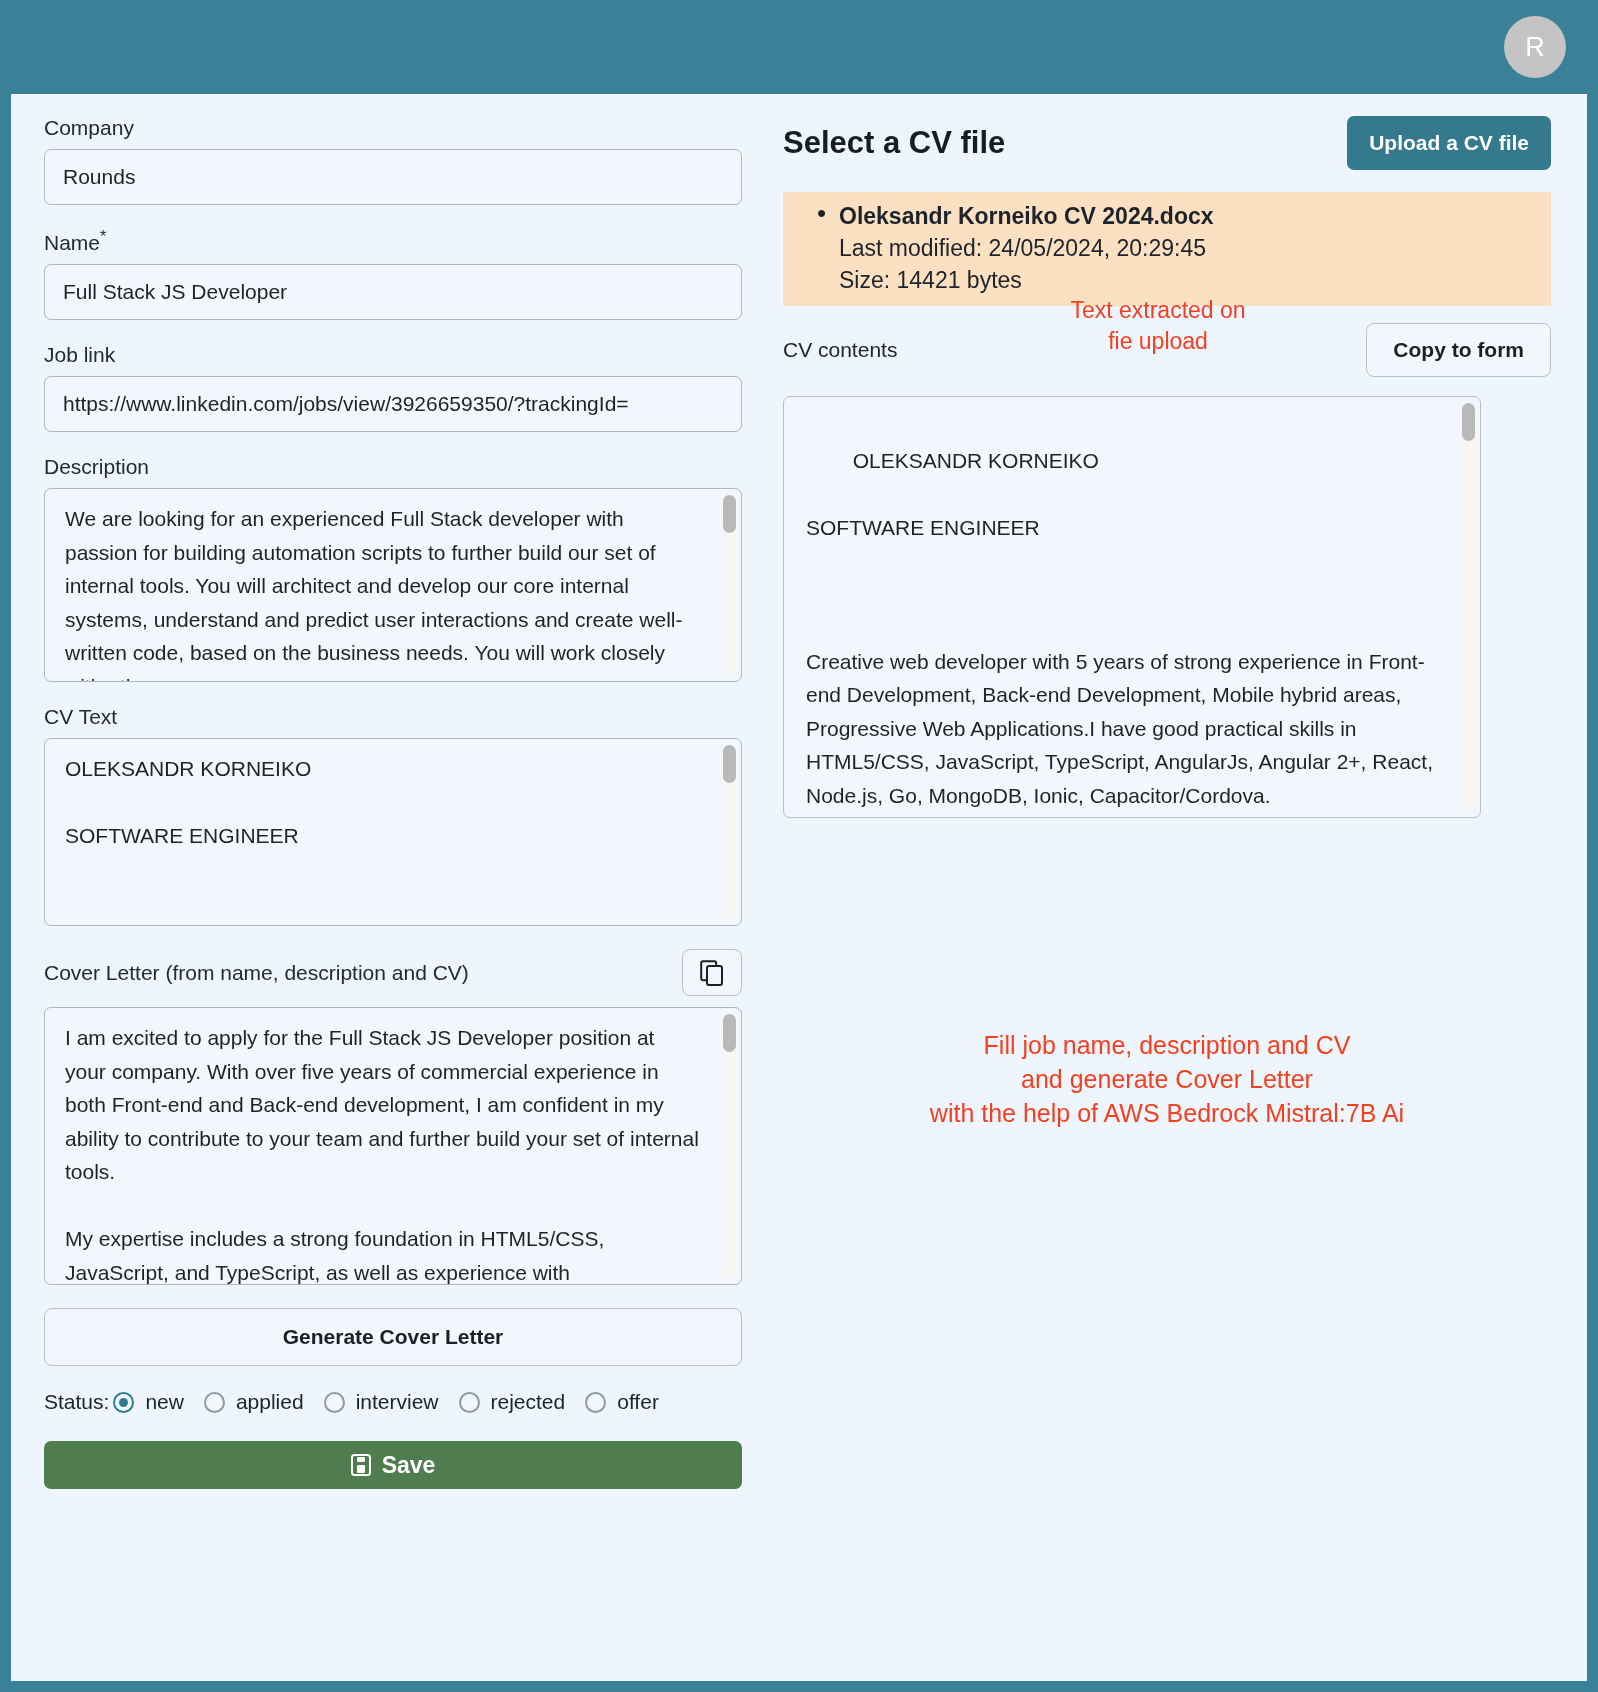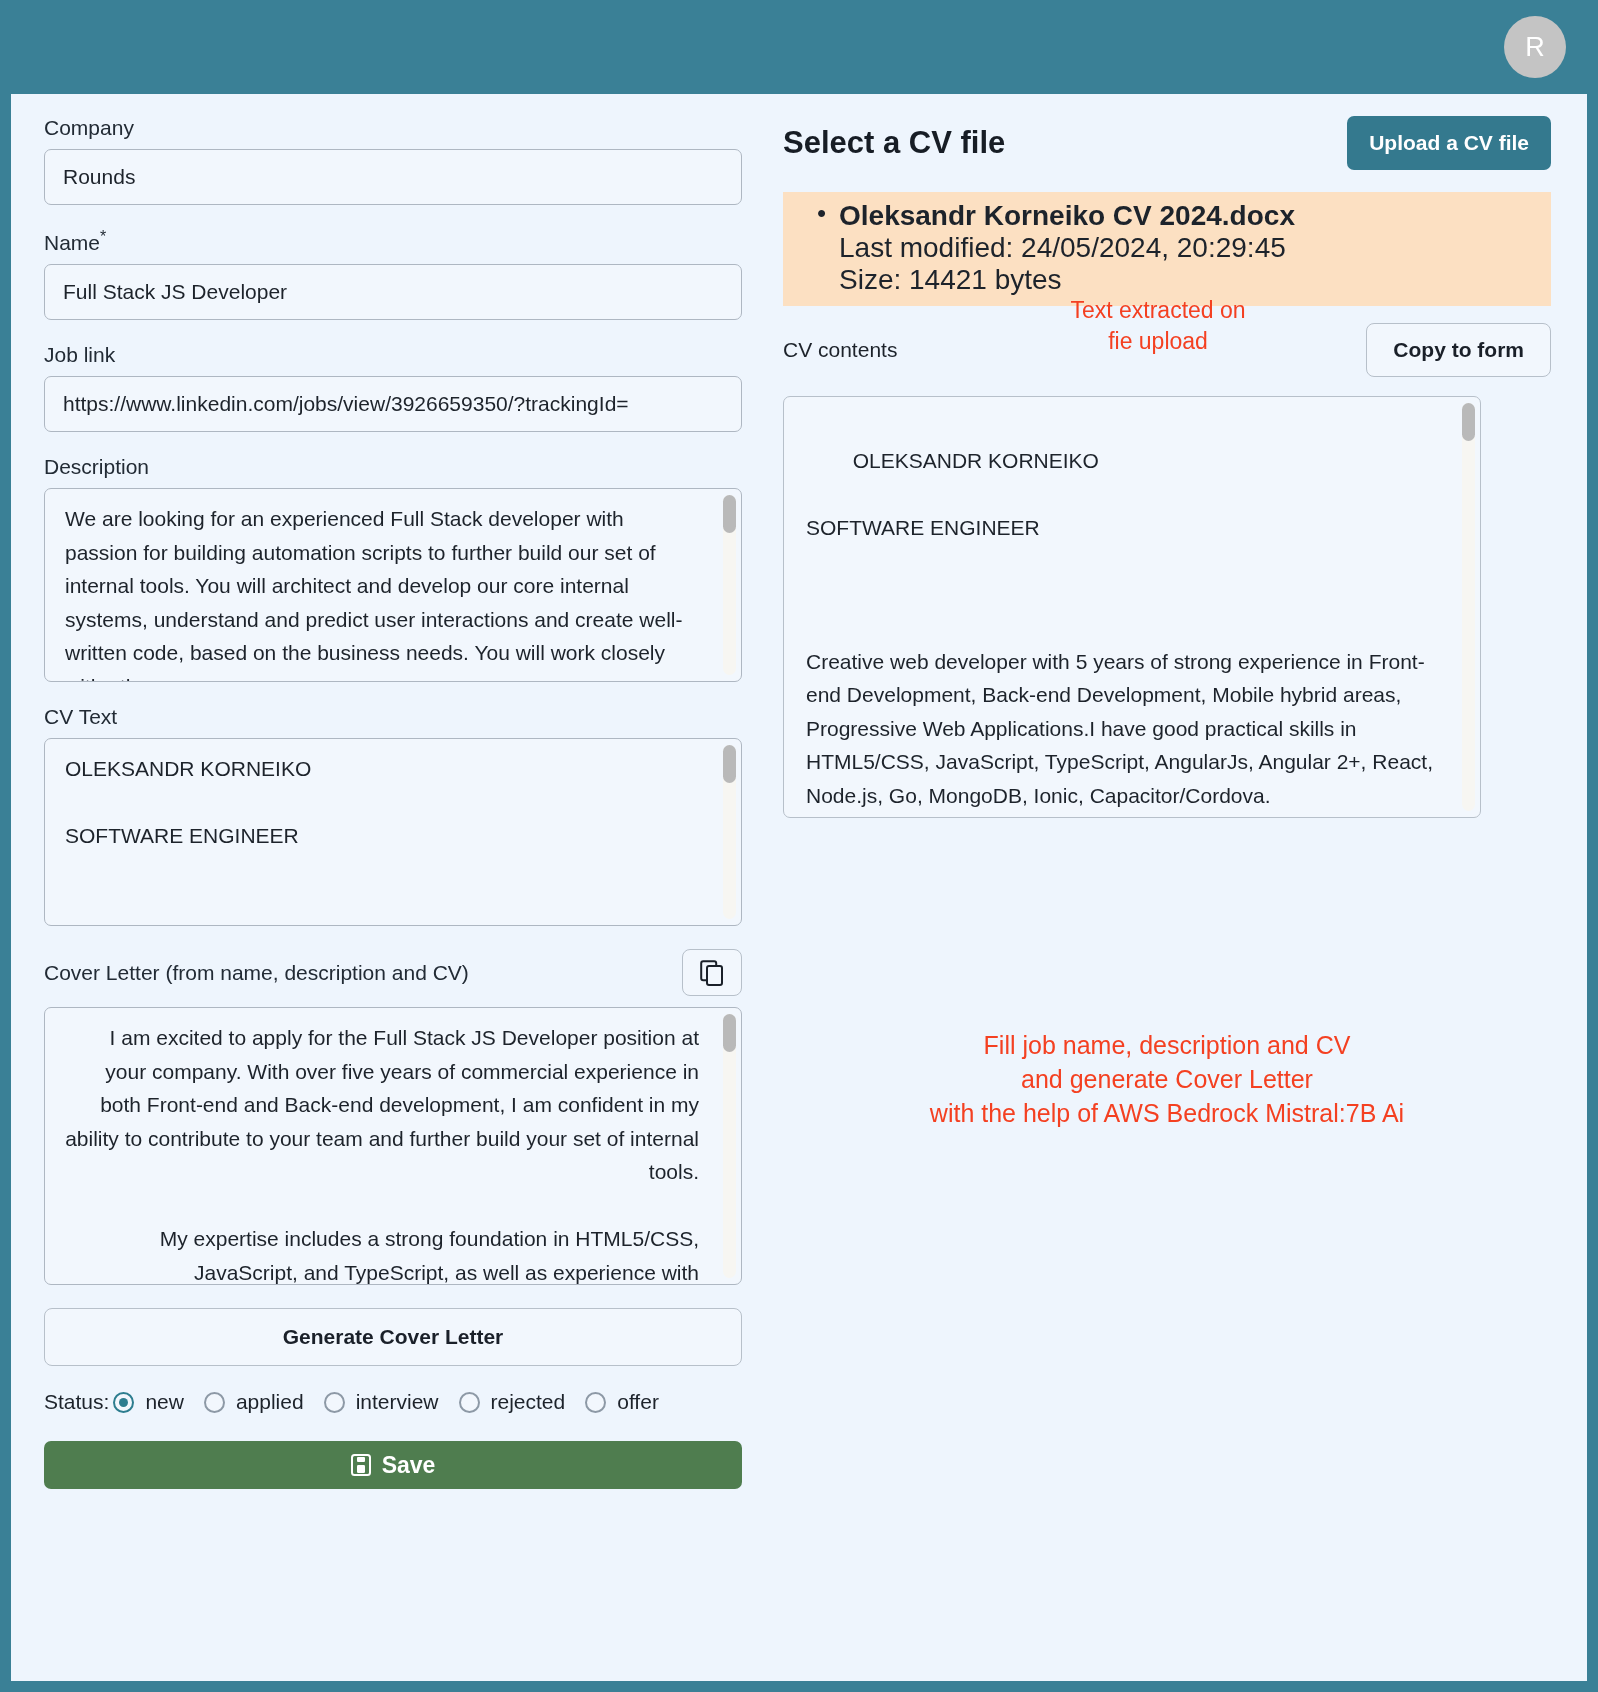--- a/index.html
+++ b/index.html
@@ -125,21 +125,21 @@
     position: relative;
     overflow: hidden;
     margin-bottom: 23px;
   }
   .textarea .inner {
     white-space: pre-wrap;
     padding-right: 22px;
   }
   .ta-desc { height: 194px; }
   .ta-cvtext { height: 188px; }
-  .ta-cover { height: 278px; text-align: right; }
+  .ta-cover { height: 278px; }
 
   
   .scrollbar {
     position: absolute;
     top: 6px;
     right: 5px;
     bottom: 6px;
     width: 13px;
     background: #f7f6f2;
     border-radius: 7px;
@@ -268,21 +268,21 @@
 
   .file-list {
     list-style: none;
     margin: 0 0 12px 10px;
     padding: 0;
   }
   .file-item {
     background: #fce0c2;
     padding: 8px 14px 10px 56px;
     position: relative;
-    font-size: 28px;
+    font-size: 23px;
     line-height: 32px;
     color: #1d232b;
     cursor: pointer;
   }
   .file-item::before {
     content: "•";
     position: absolute;
     left: 34px;
     top: 5px;
     font-size: 26px;

